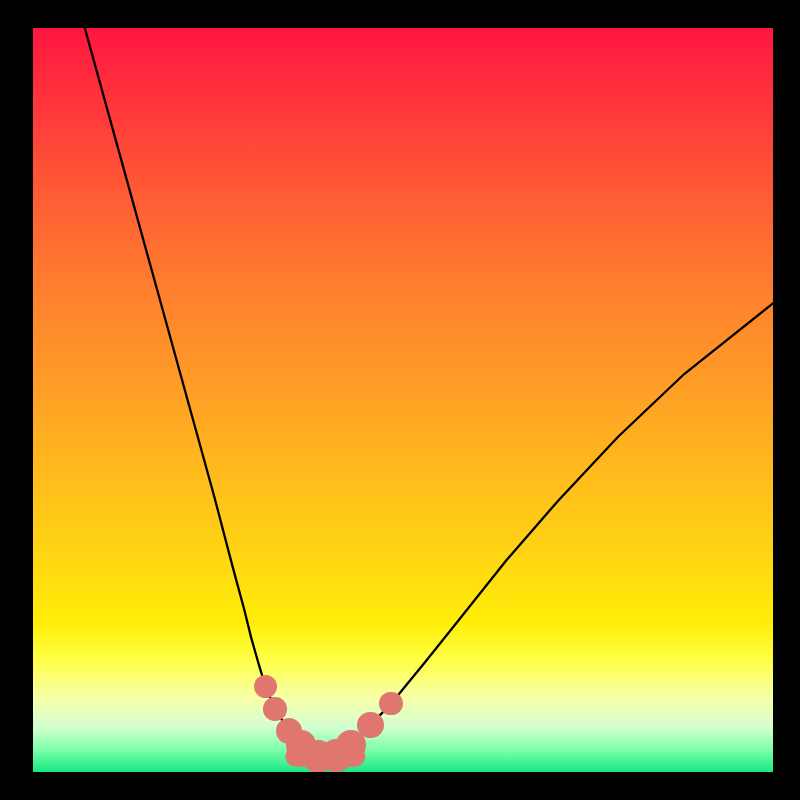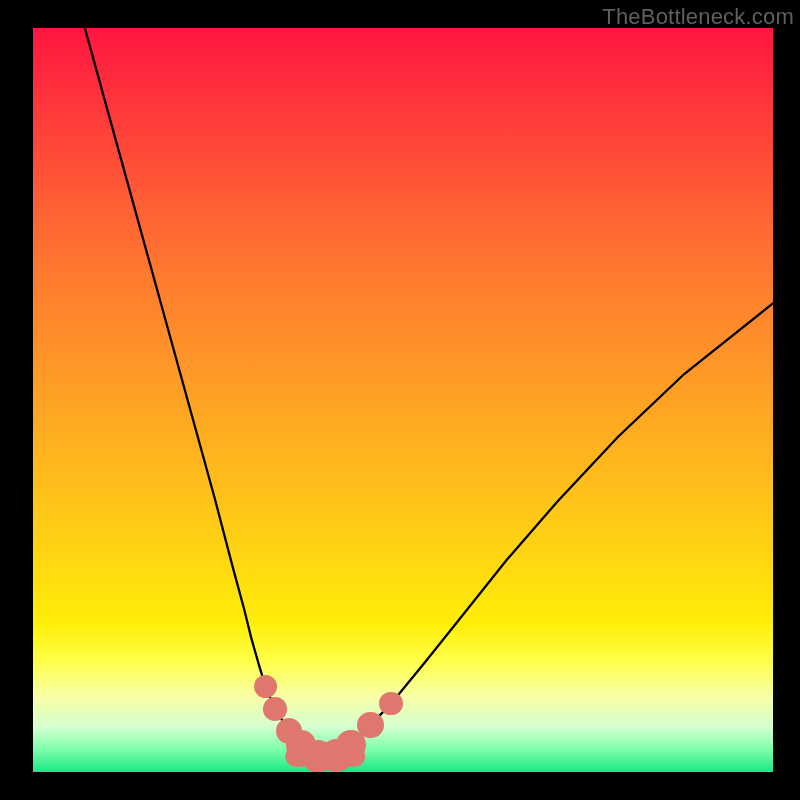--- a/index.html
+++ b/index.html
@@ -41,14 +41,13 @@
         <div class="dot" style="height: 23.68px; width: 23.68px; left: 230.14px; top: 668.92px;"></div>
         <div class="dot" style="height: 26.64px; width: 26.64px; left: 242.72px; top: 689.76px;"></div>
         <div class="dot" style="height: 29.6px; width: 29.6px; left: 253.08px; top: 702.416px;"></div>
         <div class="dot" style="height: 32.56px; width: 32.56px; left: 268.62px; top: 712.096px;"></div>
         <div class="dot" style="height: 32.56px; width: 32.56px; left: 287.12px; top: 711.352px;"></div>
         <div class="dot" style="height: 29.6px; width: 29.6px; left: 303.4px; top: 702.416px;"></div>
         <div class="dot" style="height: 26.64px; width: 26.64px; left: 324.12px; top: 683.808px;"></div>
         <div class="dot" style="height: 23.68px; width: 23.68px; left: 346.32px; top: 663.712px;"></div>
       </div>
   </div>
-  <div class="watermark">TheBottleneck.com</div>
 </div>
 
 </body></html>

